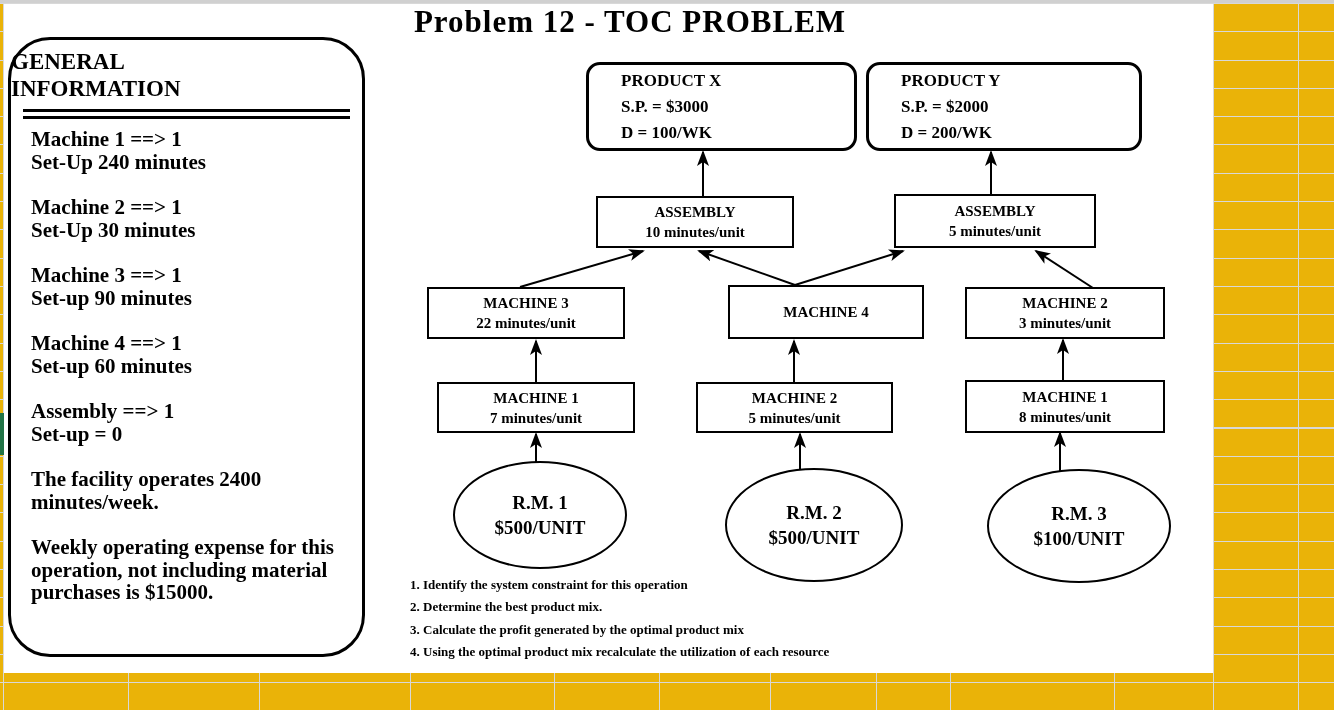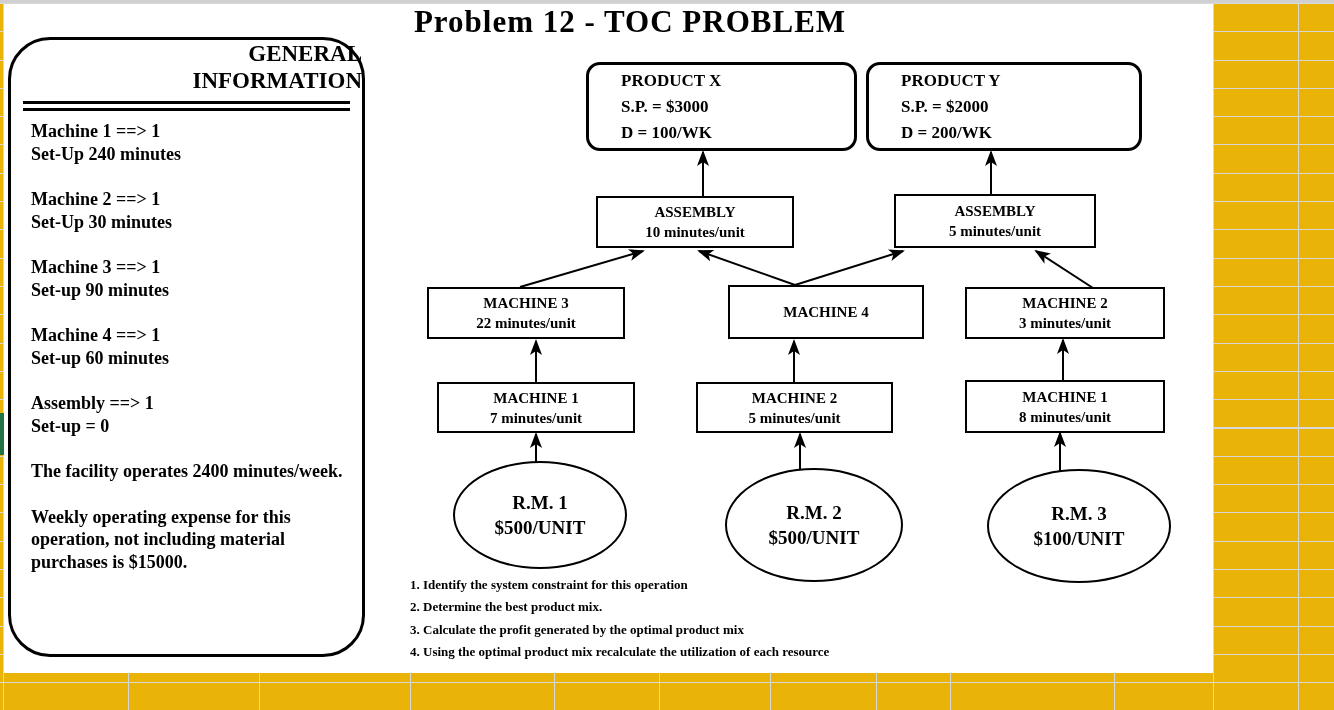--- a/index.html
+++ b/index.html
@@ -16,23 +16,23 @@
   .selection-green{position:absolute;left:0;top:413px;width:5px;height:42px;background:#217346;}
   .sheet-overlay{position:absolute;left:4px;top:4px;width:1209px;height:669px;background:#ffffff;}
 
   
   .title{position:absolute;left:280px;top:4px;width:700px;text-align:center;
          font-size:31px;letter-spacing:1px;}
 
   
   .gi-box{position:absolute;left:8px;top:37px;width:351px;height:614px;
           border:3px solid #000;border-radius:42px;background:#fff;}
-  .gi-heading{text-align:right;font-size:23px;line-height:27px;}
+  .gi-heading{margin-top:8px;text-align:left;font-size:23px;line-height:27px;}
   .gi-rule{margin:7px 12px 9px 12px;height:4px;border-top:3px solid #000;border-bottom:3px solid #000;}
-  .gi-body{padding:0 6px 0 20px;font-size:18px;line-height:22.5px;}
+  .gi-body{padding:0 6px 0 20px;font-size:21px;line-height:22.5px;}
   .gi-item{margin:0 0 23px 0;}
 
   
   .node{position:absolute;background:#fff;display:flex;flex-direction:column;justify-content:center;}
   .prod{border:3px solid #000;border-radius:14px;padding-left:32px;font-size:17px;line-height:26px;}
   .rect{border:2px solid #000;align-items:center;text-align:center;font-size:15px;line-height:20px;}
   .ellipse{border:2px solid #000;border-radius:50%;align-items:center;text-align:center;
            font-size:19px;line-height:25px;}
   #product-x{left:586px;top:62px;width:233px;height:83px;}
   #product-y{left:866px;top:62px;width:238px;height:83px;}

